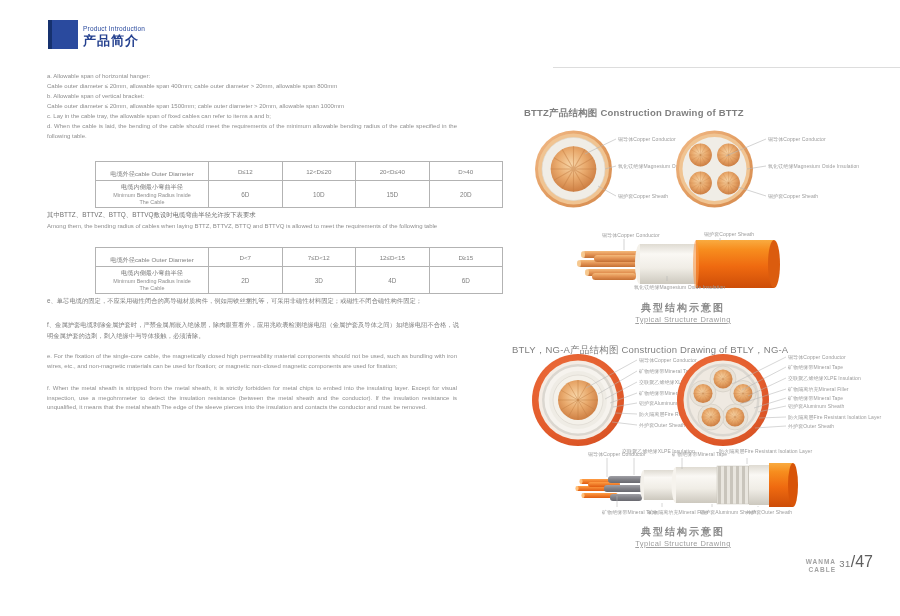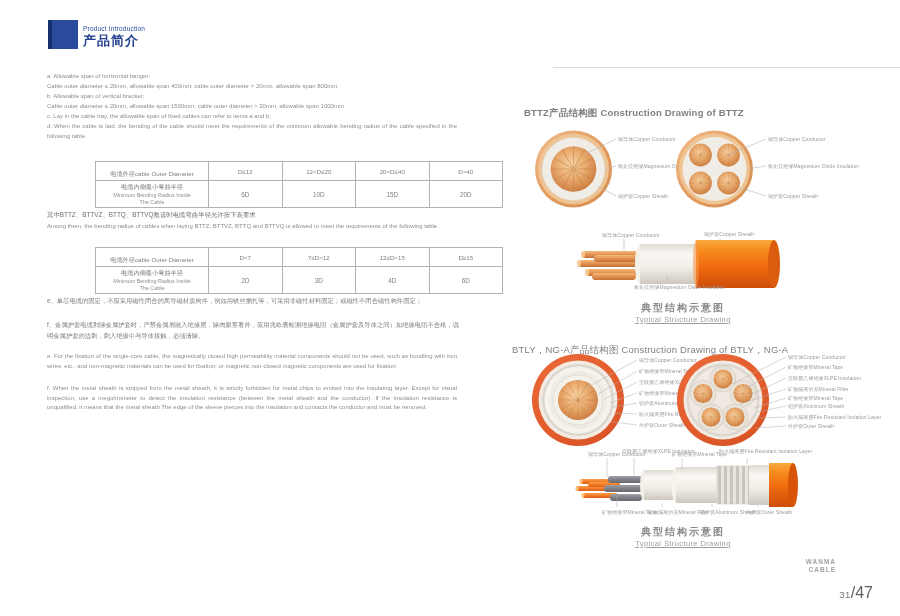--- a/index.html
+++ b/index.html
@@ -32,21 +32,21 @@
   .sec-title{font-size:11px;font-weight:bold;color:#3f3f3f;padding-left:9px;letter-spacing:.2px;}
   .sub{position:absolute;font-size:9.5px;color:#7f7f7f;letter-spacing:.2px;}
   .diag{position:absolute;}
   .diag svg{position:absolute;left:0;top:0;}
   .lbl{position:absolute;font-size:5px;color:#9b9b9b;white-space:nowrap;letter-spacing:.1px;}
   .cap{position:absolute;width:260px;text-align:center;}
   .cap-cn{font-size:10px;color:#8a8a8a;letter-spacing:2px;font-weight:bold;}
   .cap-en{font-size:7.5px;color:#9d9d9d;letter-spacing:.4px;text-decoration:underline;}
   
   .foot-brand{position:absolute;right:64px;top:558px;text-align:right;font-size:6.5px;line-height:7.5px;color:#a2a2a2;font-weight:bold;letter-spacing:1px;}
-  .foot-pages{position:absolute;right:27px;top:584px;display:flex;align-items:flex-end;}
+  .foot-pages{position:absolute;right:27px;top:553px;display:flex;align-items:flex-end;}
   .pg-cur{font-size:9.5px;color:#7a7a7a;margin-bottom:2px;letter-spacing:.5px;}
   .pg-tot{font-size:16px;color:#5f5f5f;font-weight:300;}
 </style>
 </head>
 <body>
 
 <svg width="0" height="0" style="position:absolute" aria-hidden="true">
   <defs>
     <radialGradient id="gCopper" cx="45%" cy="40%" r="70%">
       <stop offset="0%" stop-color="#f8d6a8"></stop>

